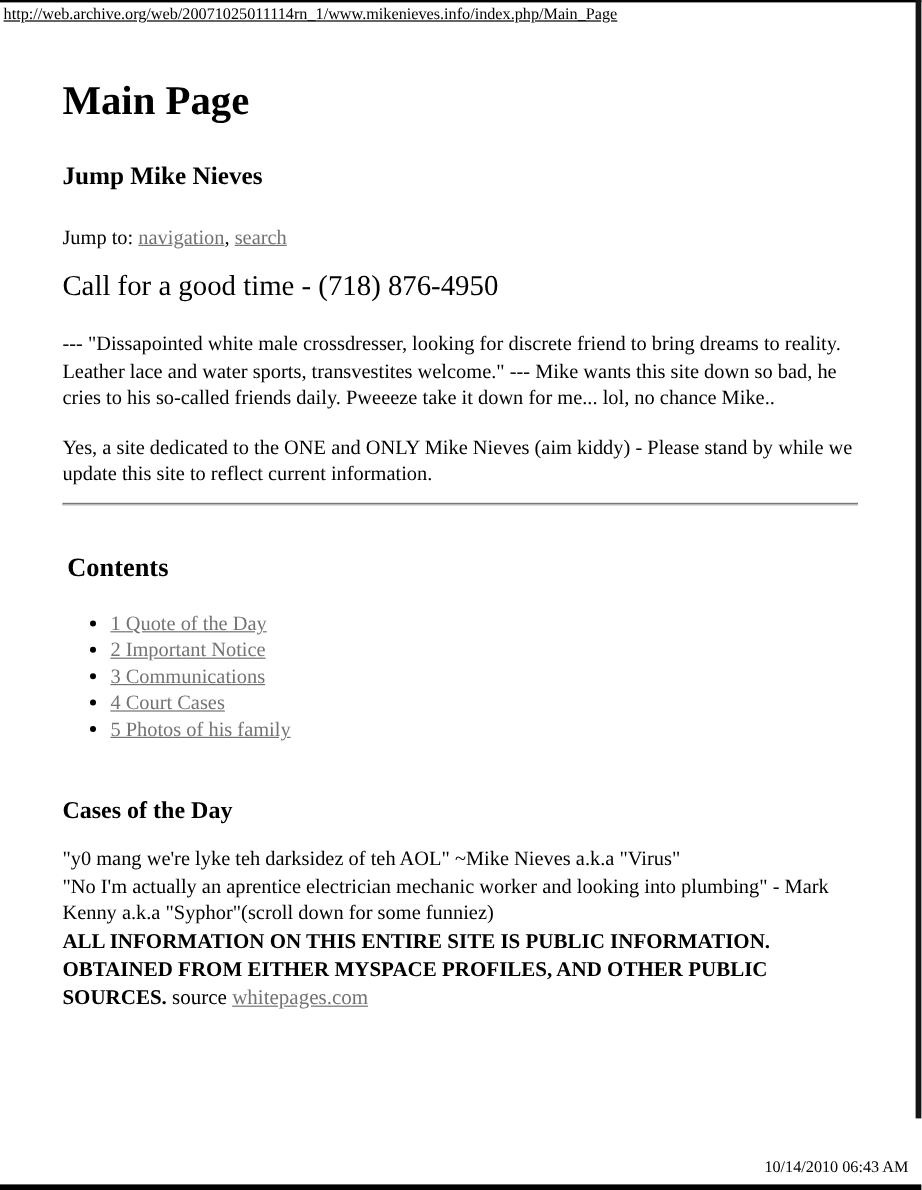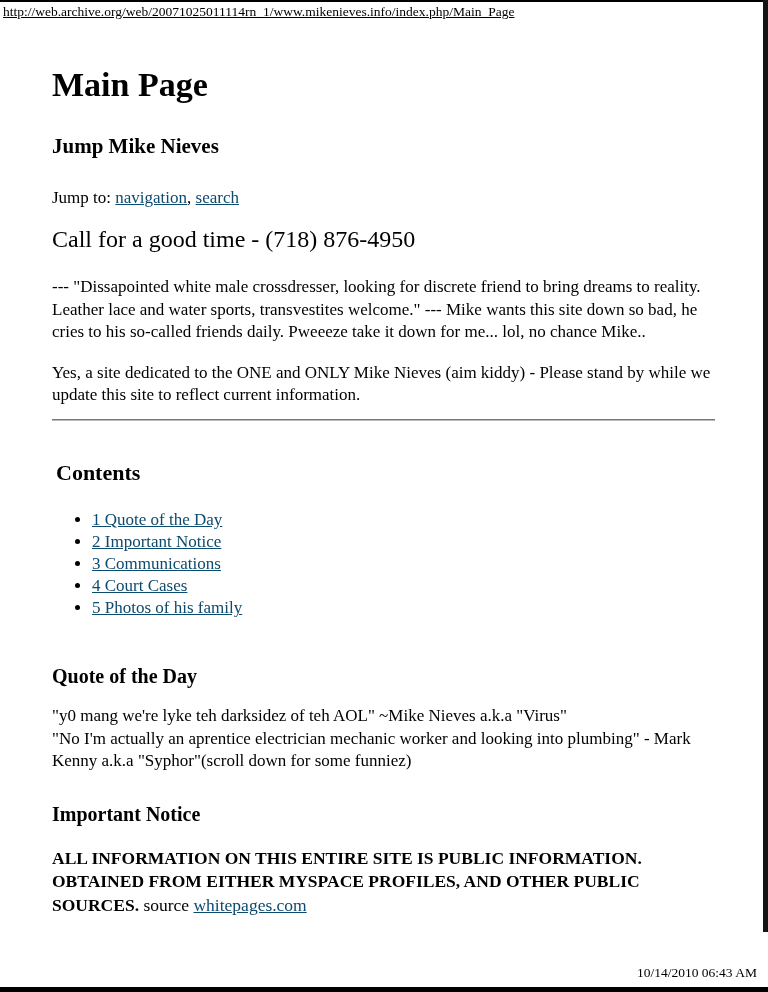--- a/index.html
+++ b/index.html
@@ -23,21 +23,21 @@
     position: absolute; bottom: 0; left: 0;
     width: 768px; height: 5px; background: #000000;
   }
   .url-header {
     position: absolute; top: 4px; left: 3px;
     font-size: 13.5px;
     text-decoration: underline;
     white-space: nowrap;
   }
   .content { padding: 66px 52px 0 52px; }
-  a { color: #0c4a6e; text-decoration: underline; cursor: pointer; }
+  a { color: #737373; text-decoration: underline; cursor: pointer; }
   h1.main-title {
     font-size: 34px; font-weight: bold; line-height: 1.1;
     margin-bottom: 32px;
   }
   h2.from {
     font-size: 21px; font-weight: bold; line-height: 1.1;
     margin-bottom: 30px;
   }
   .jump { font-size: 17px; line-height: 19px; margin-bottom: 22px; }
   .call { font-size: 24px; line-height: 21px; margin-bottom: 26px; }
@@ -118,28 +118,27 @@
   <h2 class="contents-heading">Contents</h2>
 
   <ul class="toc">
     <li><a href="#">1 Quote of the Day</a></li>
     <li><a href="#">2 Important Notice</a></li>
     <li><a href="#">3 Communications</a></li>
     <li><a href="#">4 Court Cases</a></li>
     <li><a href="#">5 Photos of his family</a></li>
   </ul>
 
-  <h3 class="section">Quote of the Day</h3>
+  <h3 class="section">Cases of the Day</h3>
 
   <p class="quote-lines">
     <span>"y0 mang we're lyke teh darksidez of teh AOL" ~Mike Nieves a.k.a "Virus"</span><br>
     <span>"No I'm actually an aprentice electrician mechanic worker and looking into plumbing" - Mark Kenny a.k.a "Syphor"(scroll down for some funniez)</span>
   </p>
 
-  <h3 class="section notice-h">Important Notice</h3>
 
   <p class="notice-text">
     <span>ALL INFORMATION ON THIS ENTIRE SITE IS PUBLIC INFORMATION. OBTAINED FROM EITHER MYSPACE PROFILES, AND OTHER PUBLIC SOURCES.</span><span class="source-prefix"> source </span><a href="#">whitepages.com</a>
   </p>
 
 </div>
 
 <div class="footer-timestamp">10/14/2010 06:43 AM</div>
 
 </body></html>

